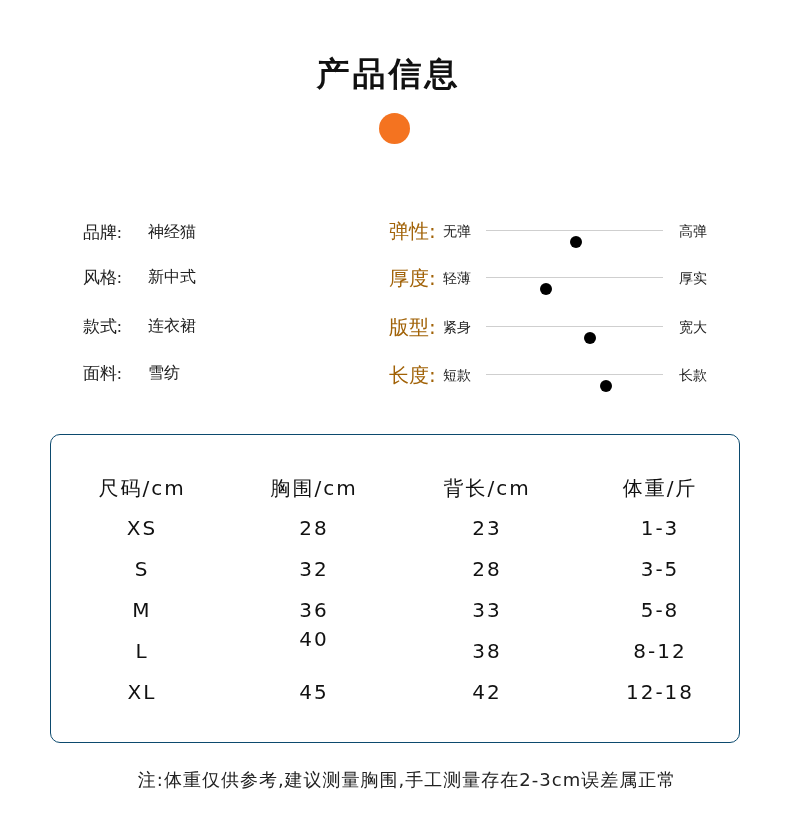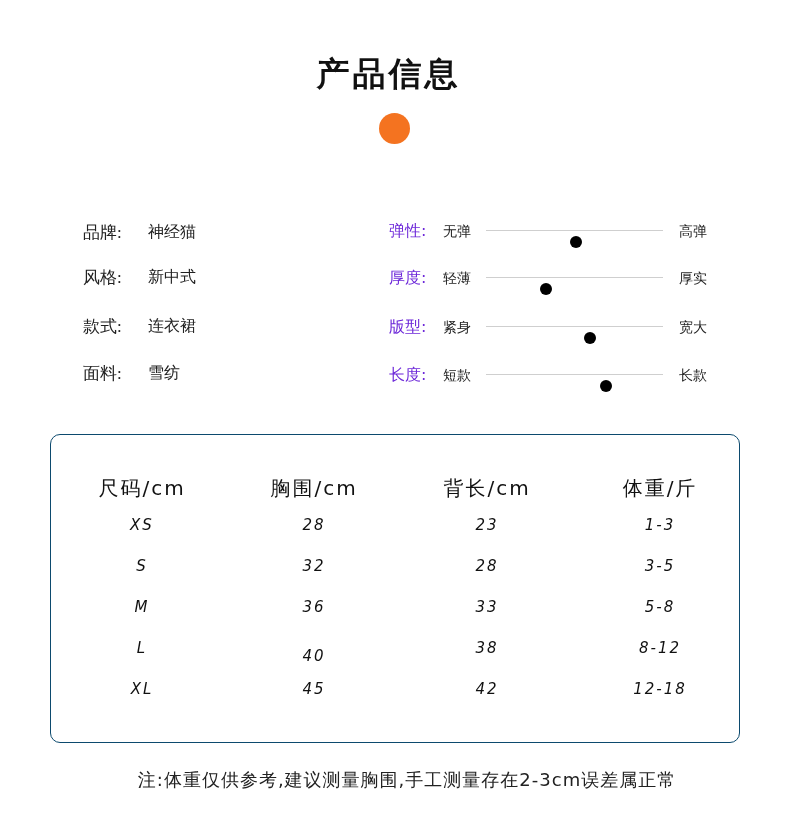--- a/index.html
+++ b/index.html
@@ -15,32 +15,32 @@
   .dot {
     position: absolute; left: 379px; top: 113px; width: 31px; height: 31px;
     border-radius: 50%;
   }
   .attr {
     position: absolute; left: 83px; height: 24px; display: flex; align-items: center; font-family: Liberation Serif, serif;
   }
   .attr .k { font-size: 17px; width: 65px; color: #222; }
   .attr .v { font-size: 16px; color: #222; }
   .slider-row { position: absolute; left: 389px; height: 24px; width: 330px; }
-  .slider-row .k { position: absolute; left: 0; top: 0; font-size: 16px; color: #6d28d9; line-height: 24px; }
+  .slider-row .k { position: absolute; left: 0; top: 0; font-size: 20px; color: #a16207; line-height: 24px; }
   .slider-row .lo { position: absolute; left: 54px; top: 0; font-size: 14px; color: #222; line-height: 24px; }
   .slider-row .hi { position: absolute; left: 290px; top: 0; font-size: 14px; color: #222; line-height: 24px; }
   .slider-row .track { position: absolute; left: 97px; width: 177px; top: 11px; height: 1px; background: #cfcfcf; }
   .slider-row .knob { position: absolute; top: 6px; width: 12px; height: 12px; border-radius: 50%; background: #000; margin-left: -6px; }
   .table-box {
     position: absolute; left: 50px; top: 434px; width: 690px; height: 309px;
     border: 1px solid #0c4a6e; border-radius: 10px;
   }
   .col { position: absolute; text-align: center; width: 170px; }
   .hdr { font-size: 20px; letter-spacing: 2px; top: 40px; color: #111; }
-  .cell { font-size: 15px; letter-spacing: 2px; color: #111; font-style: italic; }
+  .cell { font-size: 20px; letter-spacing: 2px; color: #111; }
   .note {
     position: absolute; left: 0; width: 790px; top: 768px; text-align: center;
     font-size: 18px; color: #222; letter-spacing: 1px; margin-left: 12px;
   }
 </style>
 </head>
 <body>
 
 <div class="title">产品信息</div>
 <div class="dot" id="accentDot" style="background: rgb(244, 115, 32);"></div>
@@ -107,21 +107,21 @@
       <div class="col cell" style="left: 524px; top: 81px;">1-3</div>
       <div class="col cell" style="left: 6px; top: 122px;">S</div>
       <div class="col cell" style="left: 178px; top: 122px;">32</div>
       <div class="col cell" style="left: 351px; top: 122px;">28</div>
       <div class="col cell" style="left: 524px; top: 122px;">3-5</div>
       <div class="col cell" style="left: 6px; top: 163px;">M</div>
       <div class="col cell" style="left: 178px; top: 163px;">36</div>
       <div class="col cell" style="left: 351px; top: 163px;">33</div>
       <div class="col cell" style="left: 524px; top: 163px;">5-8</div>
       <div class="col cell" style="left: 6px; top: 204px;">L</div>
-      <div class="col cell" style="left: 178px; top: 212px;">40</div>
+      <div class="col cell" style="left: 178px; top: 192px;">40</div>
       <div class="col cell" style="left: 351px; top: 204px;">38</div>
       <div class="col cell" style="left: 524px; top: 204px;">8-12</div>
       <div class="col cell" style="left: 6px; top: 245px;">XL</div>
       <div class="col cell" style="left: 178px; top: 245px;">45</div>
       <div class="col cell" style="left: 351px; top: 245px;">42</div>
       <div class="col cell" style="left: 524px; top: 245px;">12-18</div>
     </div>
 </div>
 
 <div class="note">注:体重仅供参考,建议测量胸围,手工测量存在2-3cm误差属正常</div>

